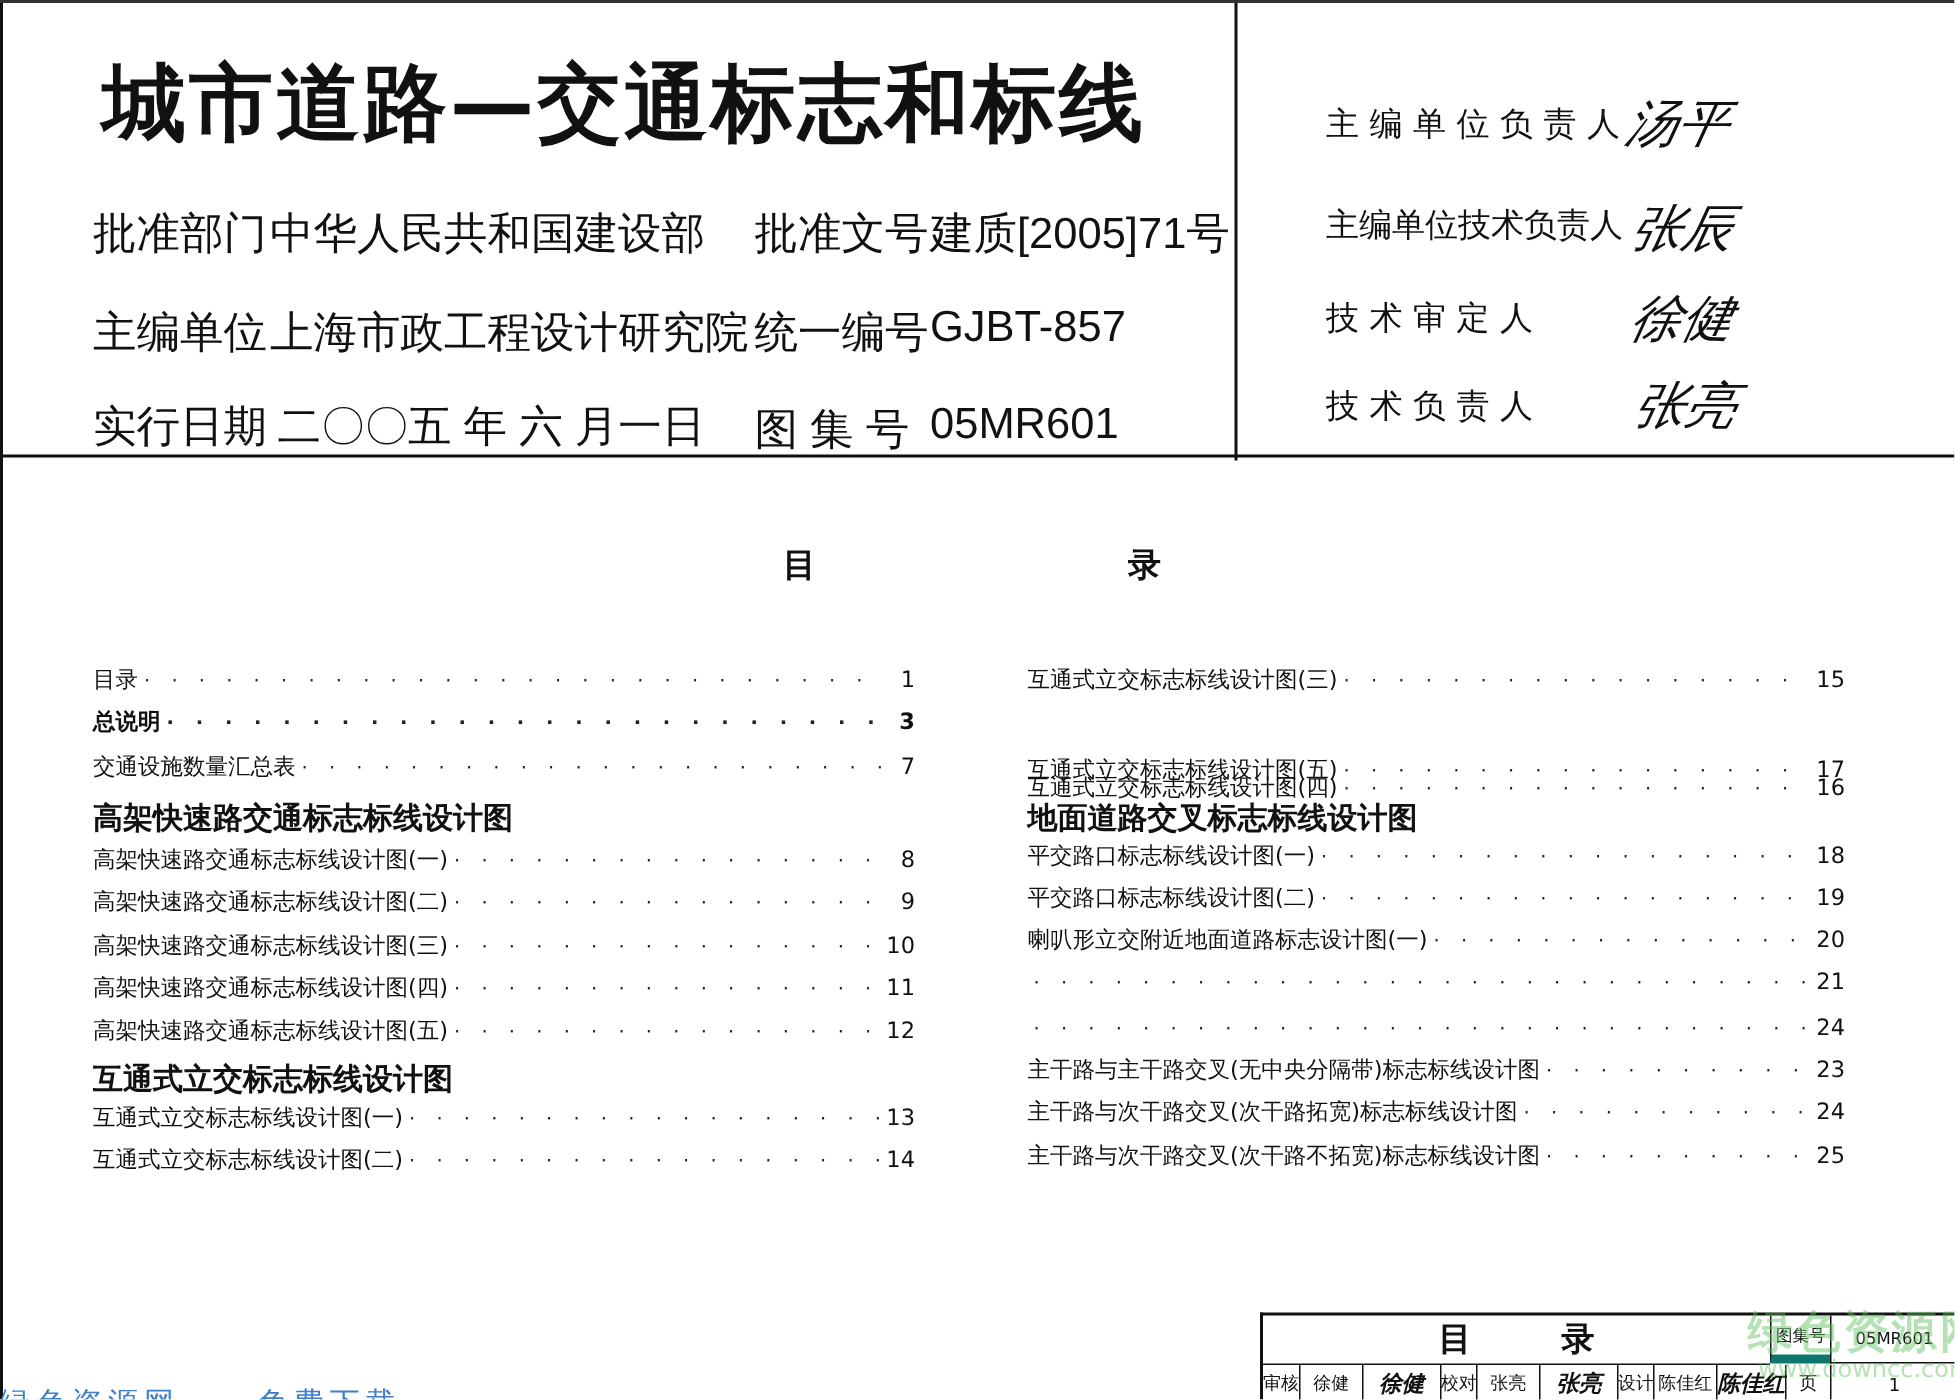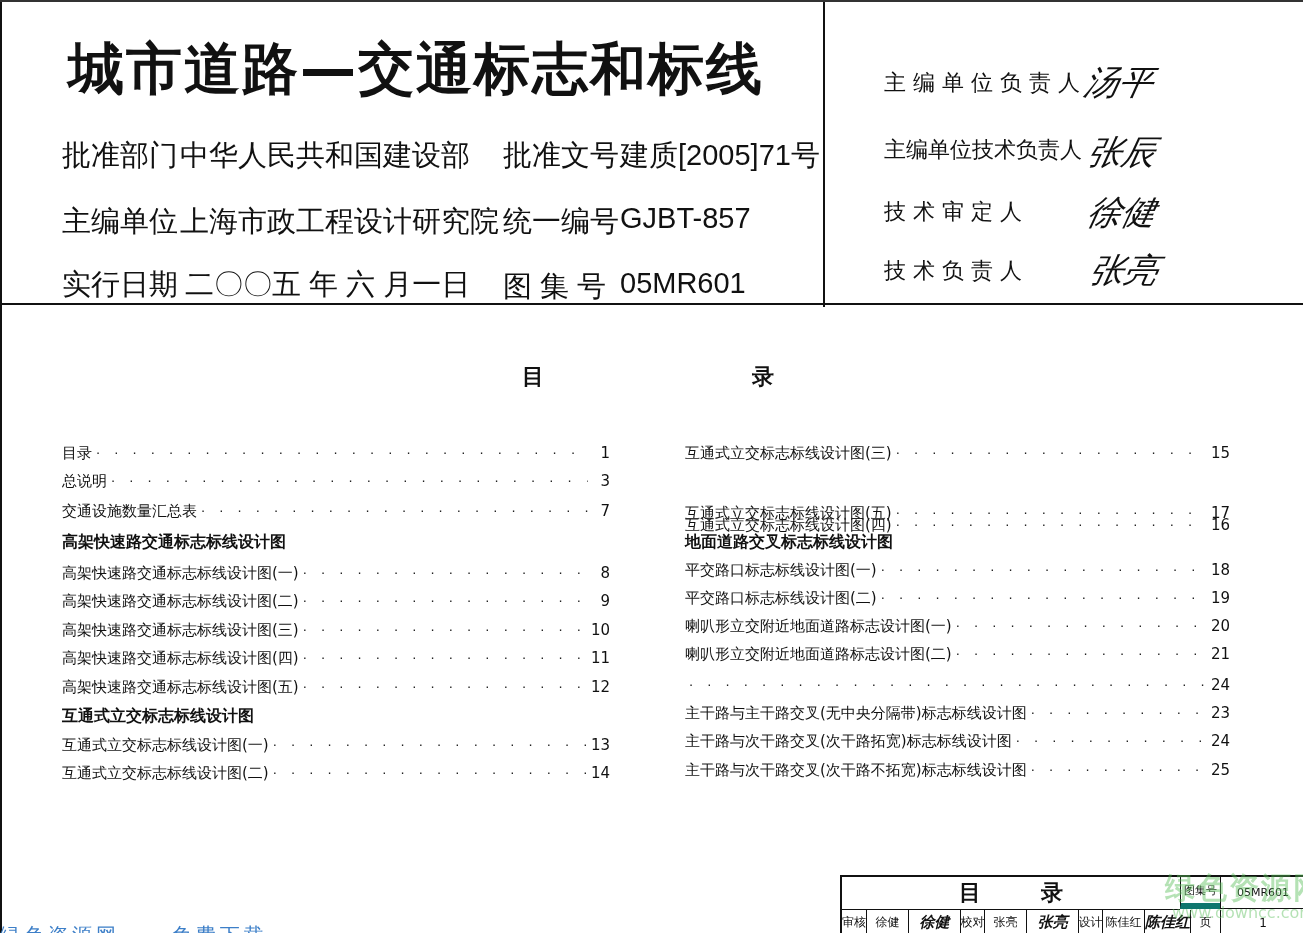--- a/index.html
+++ b/index.html
@@ -41,21 +41,21 @@
   }
   .toc-row .leader {
     flex: 1; overflow: hidden; margin: 0 4px; color: #222;
     letter-spacing: 5px; font-size: 13px;
   }
   .toc-row .leader::before {
     content: "· · · · · · · · · · · · · · · · · · · · · · · · · · · · · · · · · · · · · · · · · · · · · · · · · · · · · · · ·";
   }
   .toc-row .pg { min-width: 18px; text-align: right; }
   .toc-section {
-    position: absolute; left: 0; font-size: 16px; font-weight: bold; white-space: nowrap;
+    position: absolute; left: 0; font-size: 20px; font-weight: bold; white-space: nowrap;
     font-family: "DejaVu Sans", "Liberation Sans", sans-serif;
   }
   .titleblock {
     position: absolute; left: 840px; top: 875px; width: 463px; height: 58px;
     border-top: 2px solid #111; border-left: 2px solid #111; box-sizing: border-box;
     font-family: "DejaVu Sans", "Liberation Sans", sans-serif;
   }
   .tb-title { position: absolute; left: 0; top: 0; width: 338px; height: 32px; border-bottom: 1px solid #111; display: flex; align-items: center; justify-content: center; gap: 60px; font-size: 22px; font-weight: bold; }
   .tb-cell { position: absolute; border-left: 1px solid #111; box-sizing: border-box; display: flex; align-items: center; justify-content: center; font-size: 11px; white-space: nowrap; }
   .tb-row2 { position: absolute; top: 33px; height: 25px; font-size: 12px; display: flex; align-items: center; justify-content: center; border-left: 1px solid #111; box-sizing: border-box; white-space: nowrap; }
@@ -108,21 +108,21 @@
 
 <div class="toc-heading" style="left:522px;">目</div>
 <div class="toc-heading" style="left:752px;">录</div>
 
 <div class="toc-col" style="left:62px;width:548px;">
   <div class="toc-row" style="top:4px;width:548px;">
       <span>目录</span>
       <span class="leader"></span>
       <span class="pg">1</span>
     </div>
-  <div class="toc-row" style="top:32px;width:548px;">
+  <div class="toc-row" style="top:32px;width:548px;font-weight:bold;">
       <span>总说明</span>
       <span class="leader"></span>
       <span class="pg">3</span>
     </div>
   <div class="toc-row" style="top:62px;width:548px;">
       <span>交通设施数量汇总表</span>
       <span class="leader"></span>
       <span class="pg">7</span>
     </div>
   <div class="toc-section" style="top:92px;">高架快速路交通标志标线设计图</div>
@@ -190,21 +190,20 @@
       <span>平交路口标志标线设计图(二)</span>
       <span class="leader"></span>
       <span class="pg">19</span>
     </div>
   <div class="toc-row" style="top:177px;width:545px;">
       <span>喇叭形立交附近地面道路标志设计图(一)</span>
       <span class="leader"></span>
       <span class="pg">20</span>
     </div>
   <div class="toc-row" style="top:205px;width:545px;">
-      <span>喇叭形立交附近地面道路标志设计图(二)</span>
       <span class="leader"></span>
       <span class="pg">21</span>
     </div>
   <div class="toc-row" style="top:236px;width:545px;">
       <span class="leader"></span>
       <span class="pg">24</span>
     </div>
   <div class="toc-row" style="top:264px;width:545px;">
       <span>主干路与主干路交叉(无中央分隔带)标志标线设计图</span>
       <span class="leader"></span>

